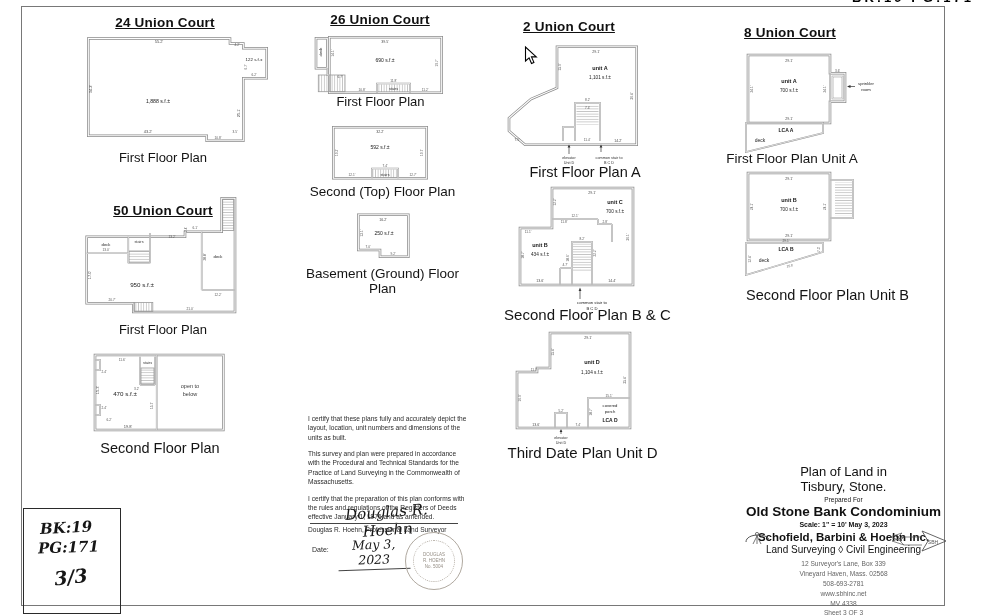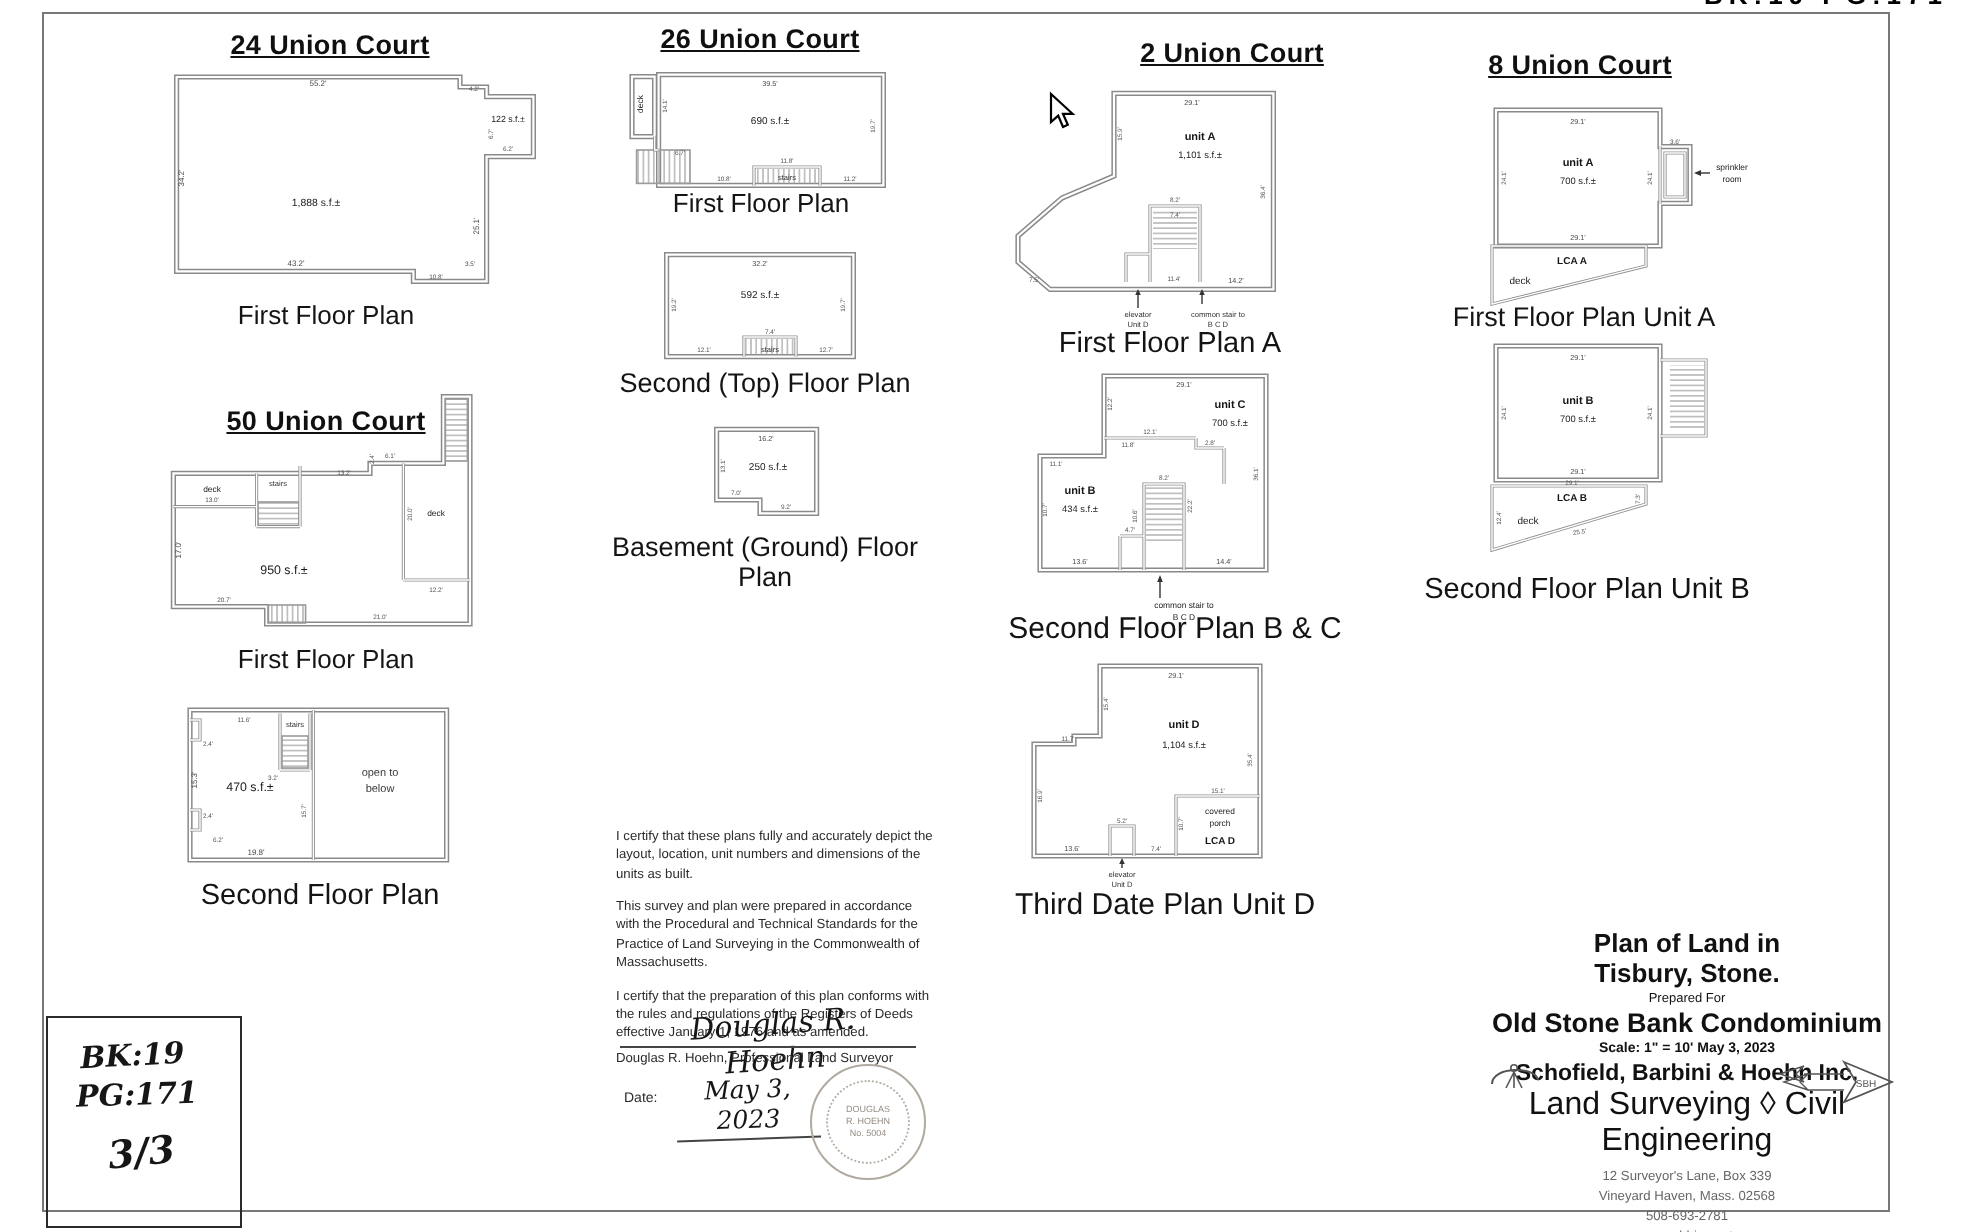--- a/index.html
+++ b/index.html
@@ -22,26 +22,26 @@
   .wi{fill:none;stroke:#ffffff;stroke-width:1.1;}
   .wt{fill:none;stroke:#8f8f8f;stroke-width:1.6;}
   .wti{fill:none;stroke:#ffffff;stroke-width:.7;}
   .st{stroke:#9a9a9a;stroke-width:.8;}
   .ar{stroke:#333;stroke-width:.7;fill:none;}
   .arh{fill:#333;stroke:none;}
   .cert{font-size:6.6px;line-height:1.42;color:#2b2b2b;}
   .cert p{margin:0 0 7px 0;text-align:left;}
   .hand{font-family:"DejaVu Serif",serif;font-style:italic;color:#161616;}
   .tb{text-align:center;color:#111;}
-  .tb .l1{font-size:13px;font-weight:bold;}
+  .tb .l1{font-size:13px;}
   .tb .pf{font-size:6.5px;margin:2px 0 1px;}
   .tb .cl{font-size:13.5px;font-weight:700;}
   .tb .sc{font-size:7px;font-weight:bold;margin:2px 0 3px;}
   .tb .fm{font-size:11.5px;font-weight:bold;}
-  .tb .sv{font-size:16px;margin-top:1px;}
+  .tb .sv{font-size:10px;margin-top:1px;}
   .tb .ad{font-size:6.6px;color:#666;line-height:1.5;margin-top:4px;}
   .seal{border:1.5px solid #b0a9a0;border-radius:50%;display:flex;align-items:center;justify-content:center;}
   .seal-in{border:1px dotted #b5aea5;border-radius:50%;width:40px;height:40px;display:flex;flex-direction:column;
            align-items:center;justify-content:center;font-size:4.5px;color:#948d84;text-align:center;line-height:1.4;}
 </style>
 </head>
 <body>
 
 <svg width="0" height="0" style="position:absolute">
   <defs>
@@ -196,21 +196,21 @@
   <use href="#p26c" class="wo"></use>
     <use href="#p26c" class="wi"></use>
   <text class="dm3" x="30" y="10.5">16.2'</text>
   <text class="dm2" x="9.5" y="23" transform="rotate(-90 9.5,23)">13.1'</text>
   <text x="31" y="25" style="font-size:5px;fill:#1a1a1a">250 s.f.±</text>
   <text class="dm2" x="15" y="37.5">7.0'</text>
   <text class="dm2" x="40" y="44.5">9.2'</text>
 </svg>
 <div class="abs cap" style="left:295px;top:266px;width:175px;font-size:13.5px;">Basement (Ground) Floor Plan</div>
 
-<div class="abs ttl" style="left:536px;top:19px;width:160px;">2 Union Court</div>
+<div class="abs ttl" style="left:489px;top:19px;width:160px;">2 Union Court</div>
 
 <svg class="abs" style="left:524px;top:46px" width="14" height="20" viewBox="0 0 14 20">
   <path d="M1.5,1 L1.5,15 L5.1,11.8 L7.5,17.5 L9.9,16.4 L7.5,10.9 L12.3,10.9 Z" fill="#fff" stroke="#000" stroke-width="1.1"></path>
 </svg>
 
 <svg class="abs" style="left:503px;top:40px" width="140" height="125" viewBox="0 0 140 125">
   <defs>
       <path id="p2a" d="M54,6.7 H133.7 V104.7 H22 L6,91 V78 L28,59 L54,48 Z"></path>
     </defs>
   <use href="#p2a" class="wo"></use>
@@ -358,21 +358,21 @@
   <text class="dm2" x="13" y="38.5" transform="rotate(-90 13,38.5)">24.1'</text>
   <text class="dm2" x="86" y="38.5" transform="rotate(-90 86,38.5)">24.1'</text>
   <text class="dm3" x="49" y="69">29.1'</text>
   <text class="dm2" x="46" y="74.3">29.1'</text>
   <text x="46" y="82.5" style="font-size:5px;font-weight:600;fill:#161616">LCA B</text>
   <text x="24" y="94" style="font-size:5px;fill:#222">deck</text>
   <text class="dm2" x="50" y="99" transform="rotate(-9 50,99)">25.5'</text>
   <text class="dm2" x="10.5" y="91" transform="rotate(-90 10.5,91)">12.4'</text>
   <text class="dm2" x="80" y="81.5" transform="rotate(-90 80,81.5)">7.3'</text>
 </svg>
-<div class="abs cap cap-lg" style="left:706px;top:287px;width:175px;">Second Floor Plan Unit B</div>
+<div class="abs cap cap-lg" style="left:740px;top:287px;width:175px;">Second Floor Plan Unit B</div>
 
 <div class="abs cert" style="left:308px;top:414px;width:160px;">
   <p>I certify that these plans fully and accurately depict the layout, location, unit numbers and dimensions of the units as built.</p>
   <p>This survey and plan were prepared in accordance with the Procedural and Technical Standards for the Practice of Land Surveying in the Commonwealth of Massachusetts.</p>
   <p>I certify that the preparation of this plan conforms with the rules and regulations of the Registers of Deeds effective January 1, 1976 and as amended.</p>
 </div>
 <div class="abs hand" style="left:322px;top:503px;width:130px;font-size:15px;transform:rotate(-4deg);text-align:center;">Douglas R. Hoehn</div>
 <div class="abs" style="left:310px;top:523px;width:148px;border-top:1px solid #444;"></div>
 <div class="abs" style="left:308px;top:526px;width:160px;font-size:6.6px;color:#2b2b2b;">Douglas R. Hoehn, Professional Land Surveyor</div>
 <div class="abs" style="left:312px;top:546px;font-size:7px;color:#2b2b2b;">Date:</div>

